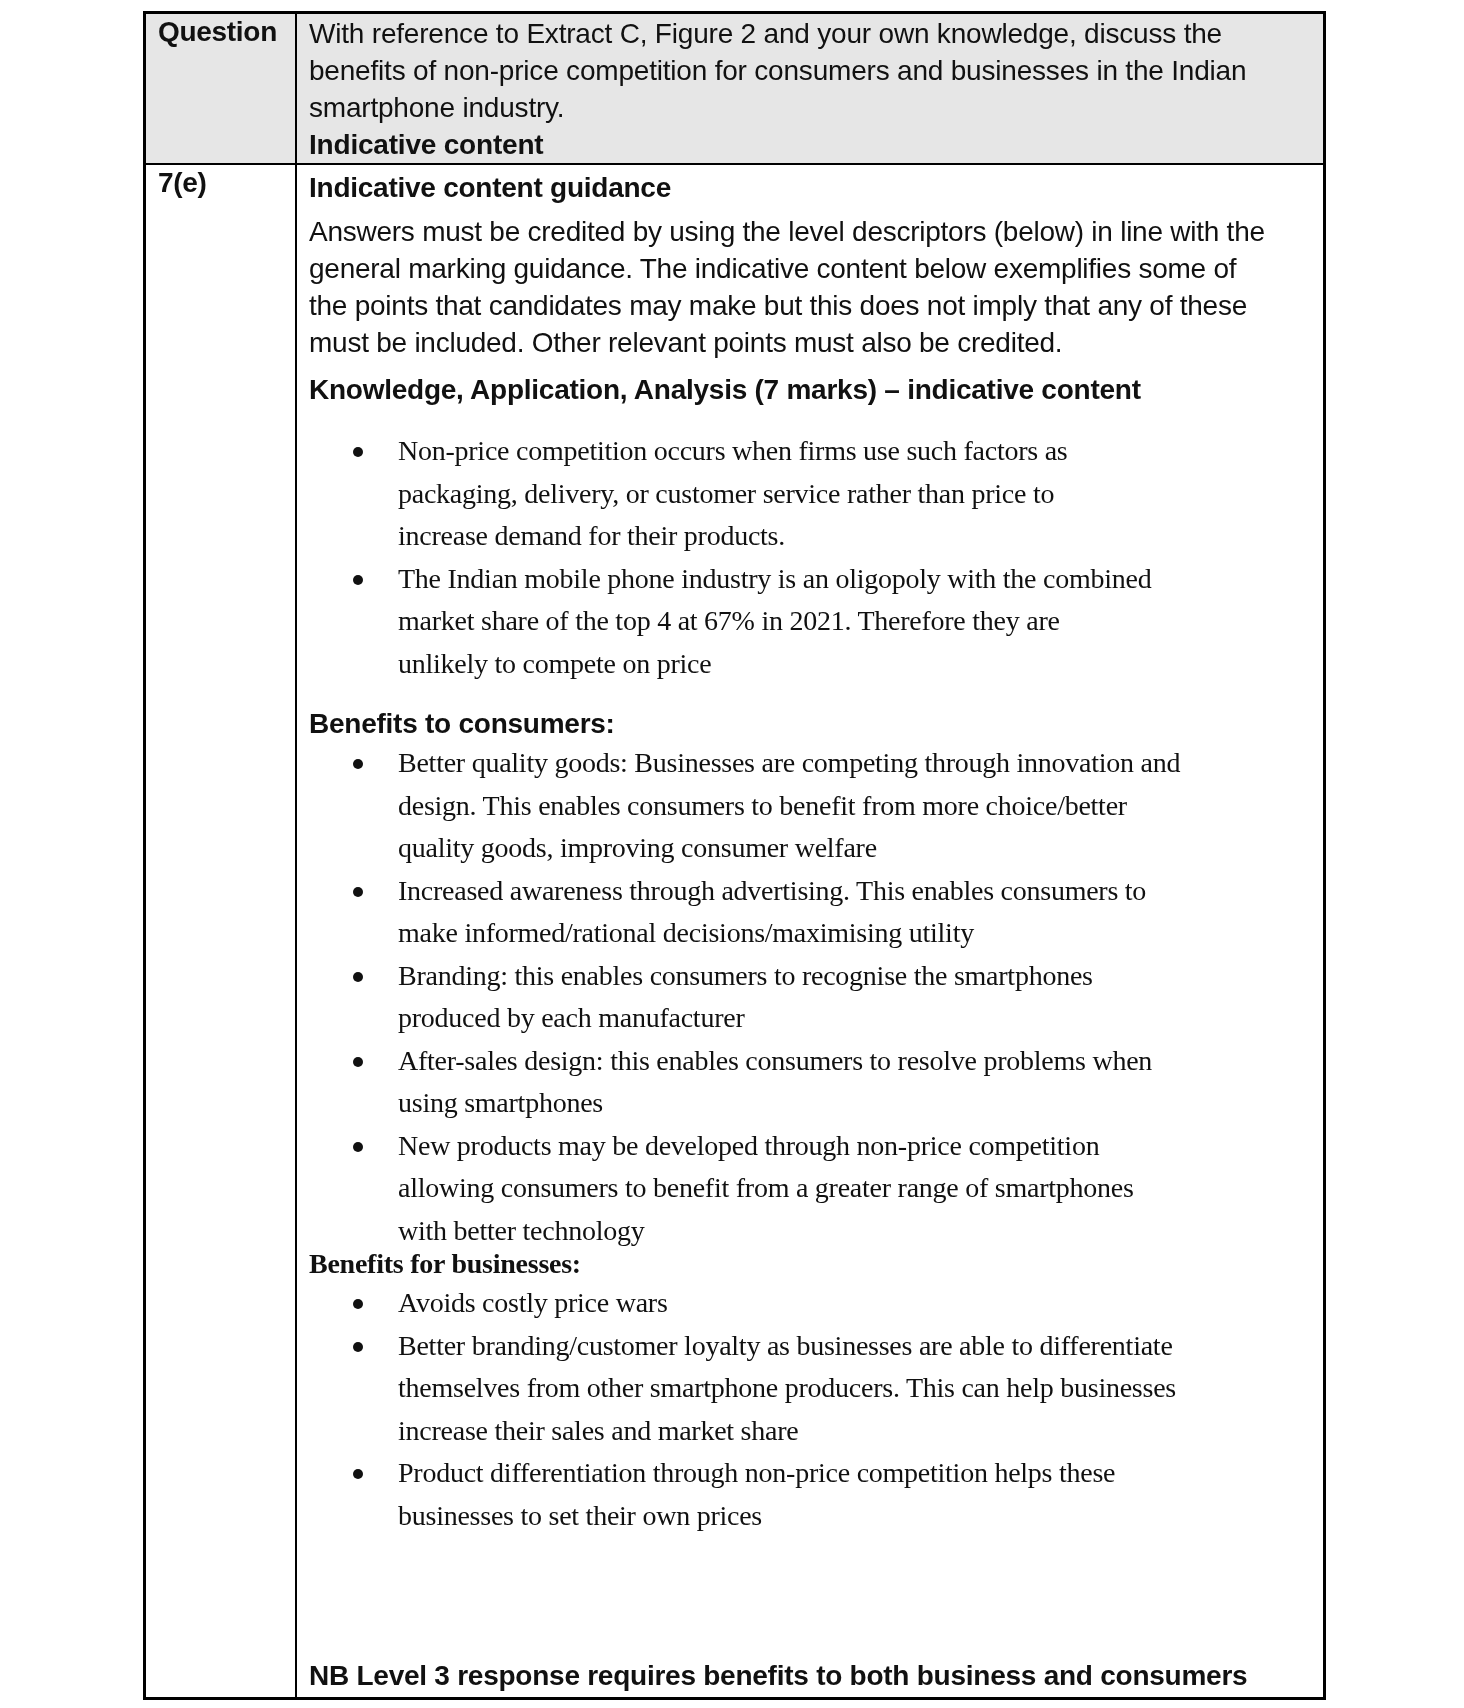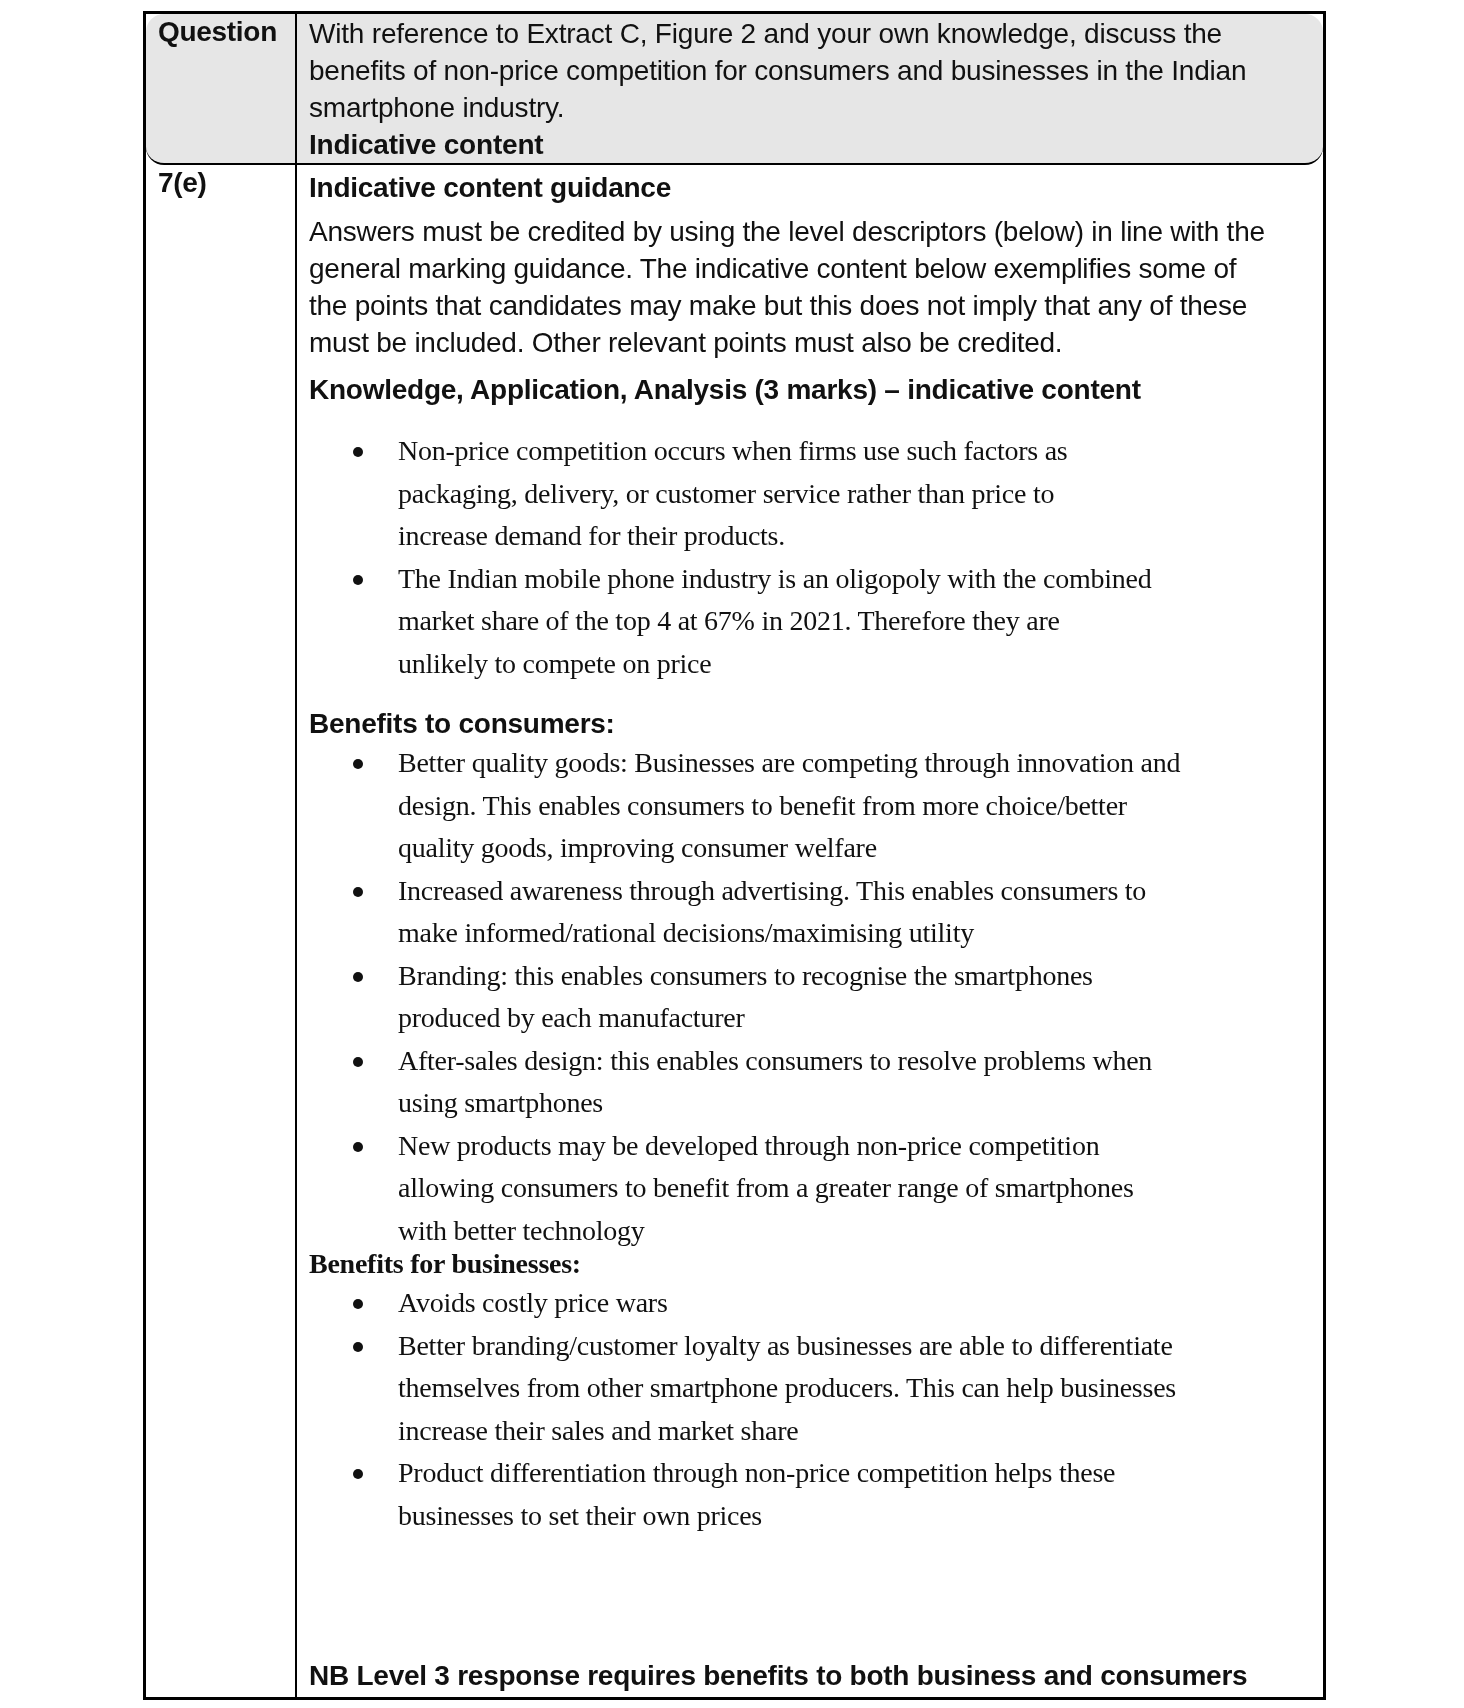--- a/index.html
+++ b/index.html
@@ -27,21 +27,20 @@
   .row {
     position: absolute;
     left: 0;
     right: 0;
   }
   .row-head {
     top: 0;
     height: 149px;
     background: #e6e6e6;
     border-bottom: 2px solid #000;
-    border-radius: 18px;
   }
   .row-body {
     top: 151px;
     bottom: 0;
   }
   .col-left {
     position: absolute;
     left: 0;
     top: 0;
     bottom: 0;
@@ -167,21 +166,21 @@
 
         <p class="h-bold guidance-title">Indicative content guidance</p>
 
         <div class="guidance-para">
           <span class="nowrap-line">Answers must be credited by using the level descriptors (below) in line with the</span>
           <span class="nowrap-line">general marking guidance. The indicative content below exemplifies some of</span>
           <span class="nowrap-line">the points that candidates may make but this does not imply that any of these</span>
           <span class="nowrap-line">must be included. Other relevant points must also be credited.</span>
         </div>
 
-        <p class="h-bold kaa-heading">Knowledge, Application, Analysis (3 marks) – indicative content</p>
+        <p class="h-bold kaa-heading">Knowledge, Application, Analysis (7 marks) – indicative content</p>
 
         <ul class="bullets bullets-kaa">
           <li>
             <span class="dot"></span>
             <span class="nowrap-line">Non-price competition occurs when firms use such factors as</span>
             <span class="nowrap-line">packaging, delivery, or customer service rather than price to</span>
             <span class="nowrap-line">increase demand for their products.</span>
           </li>
           <li>
             <span class="dot"></span>

